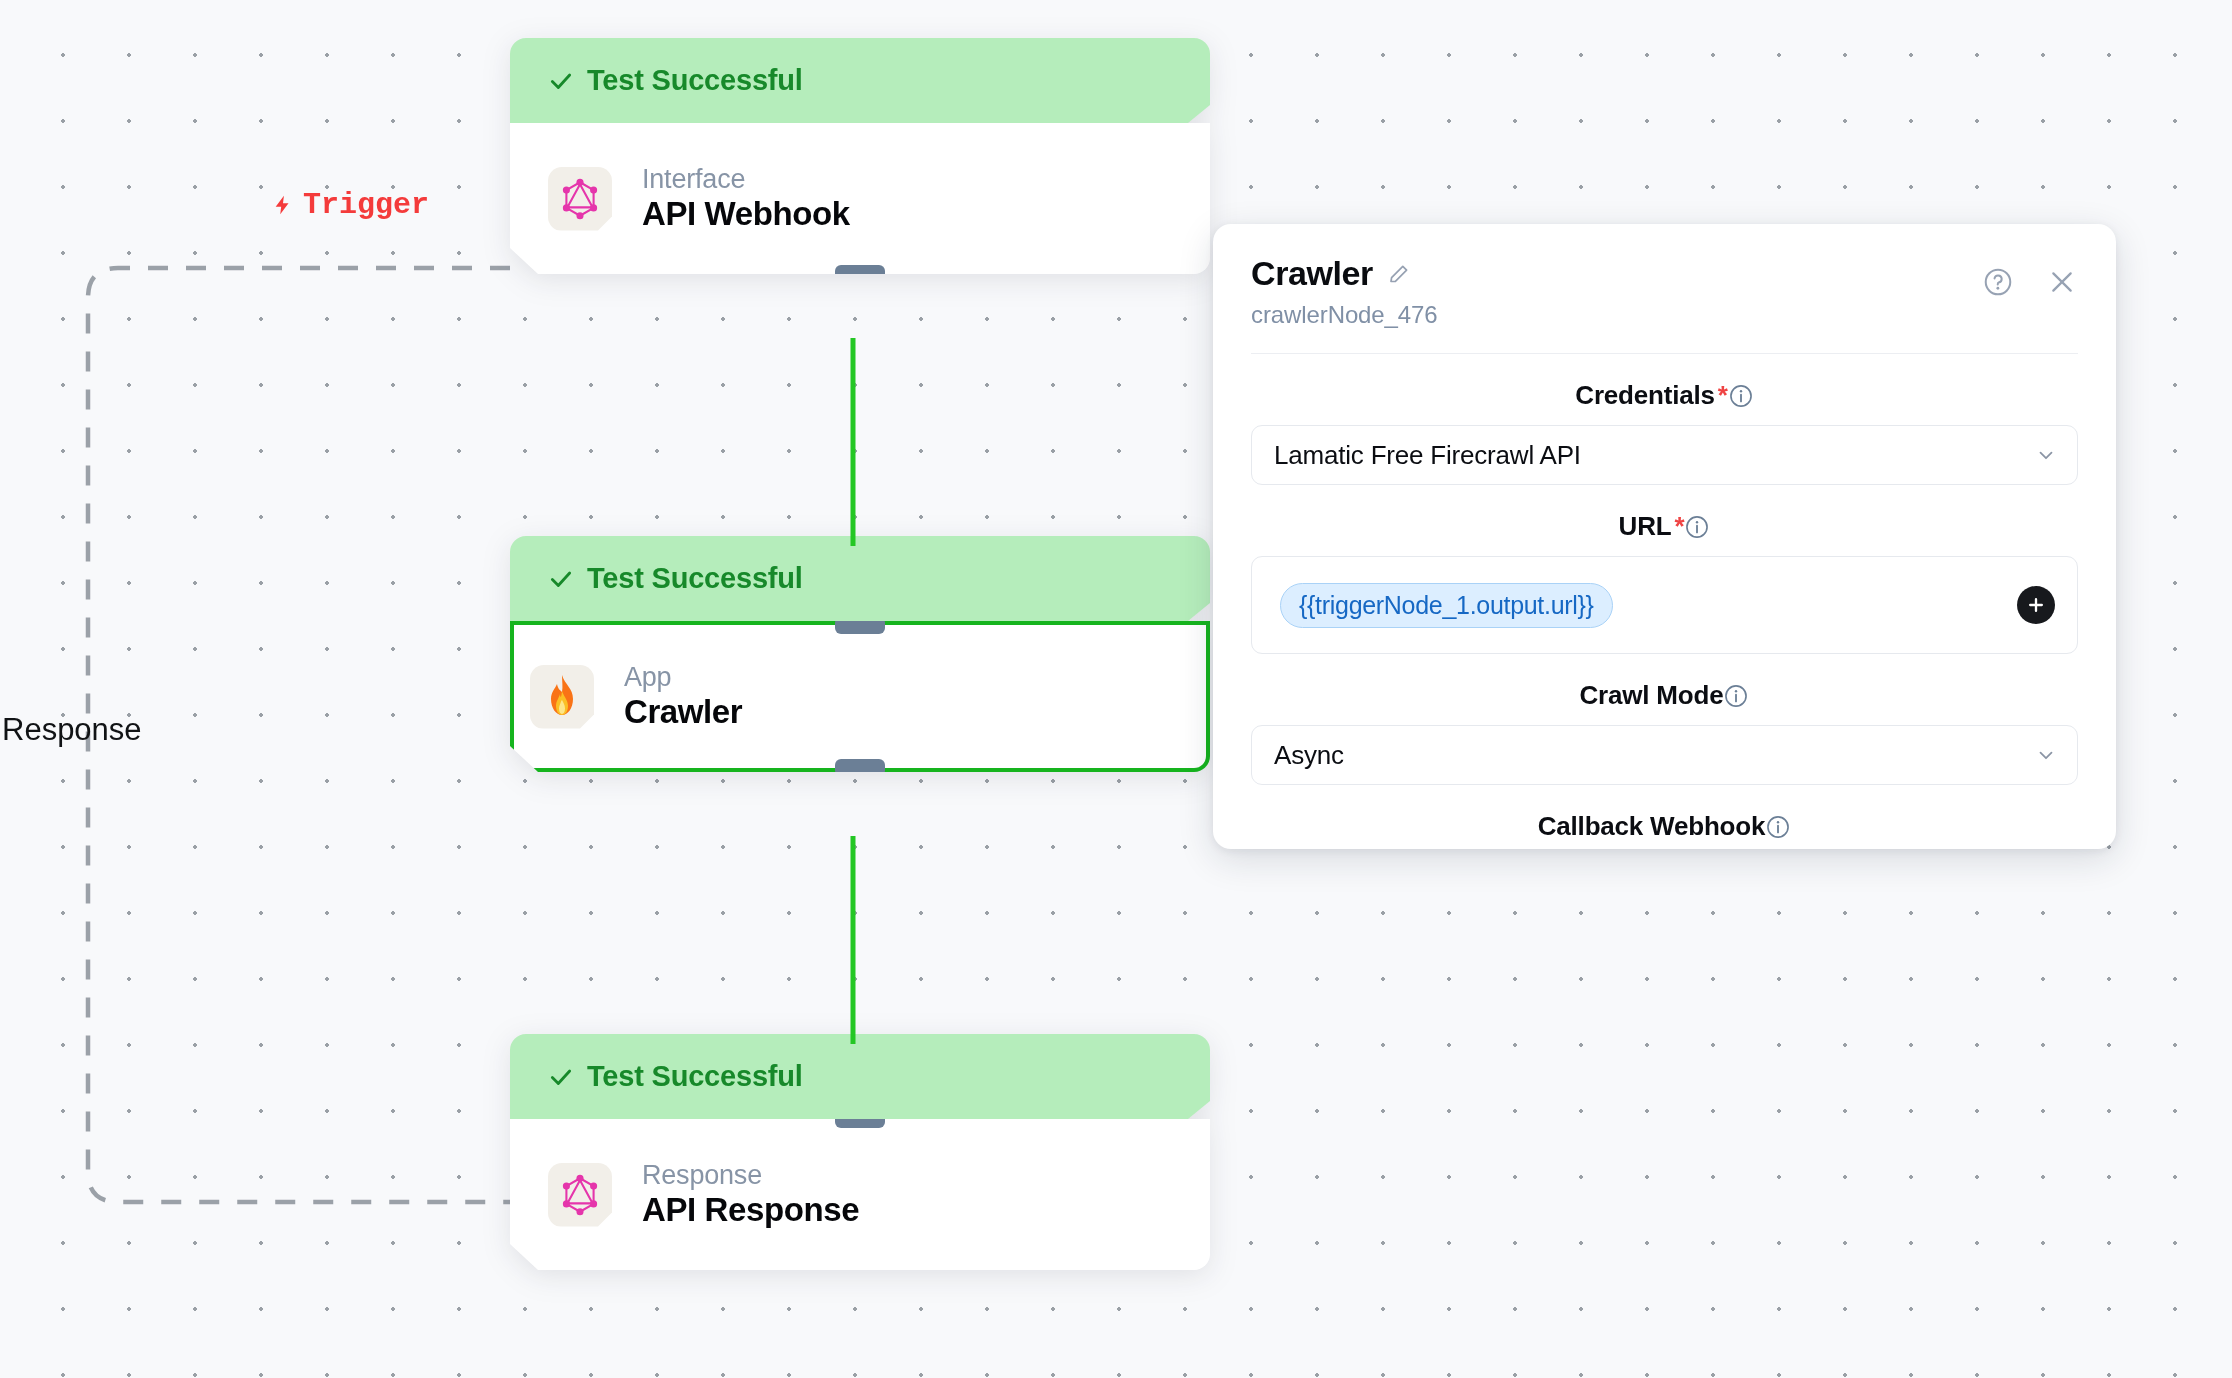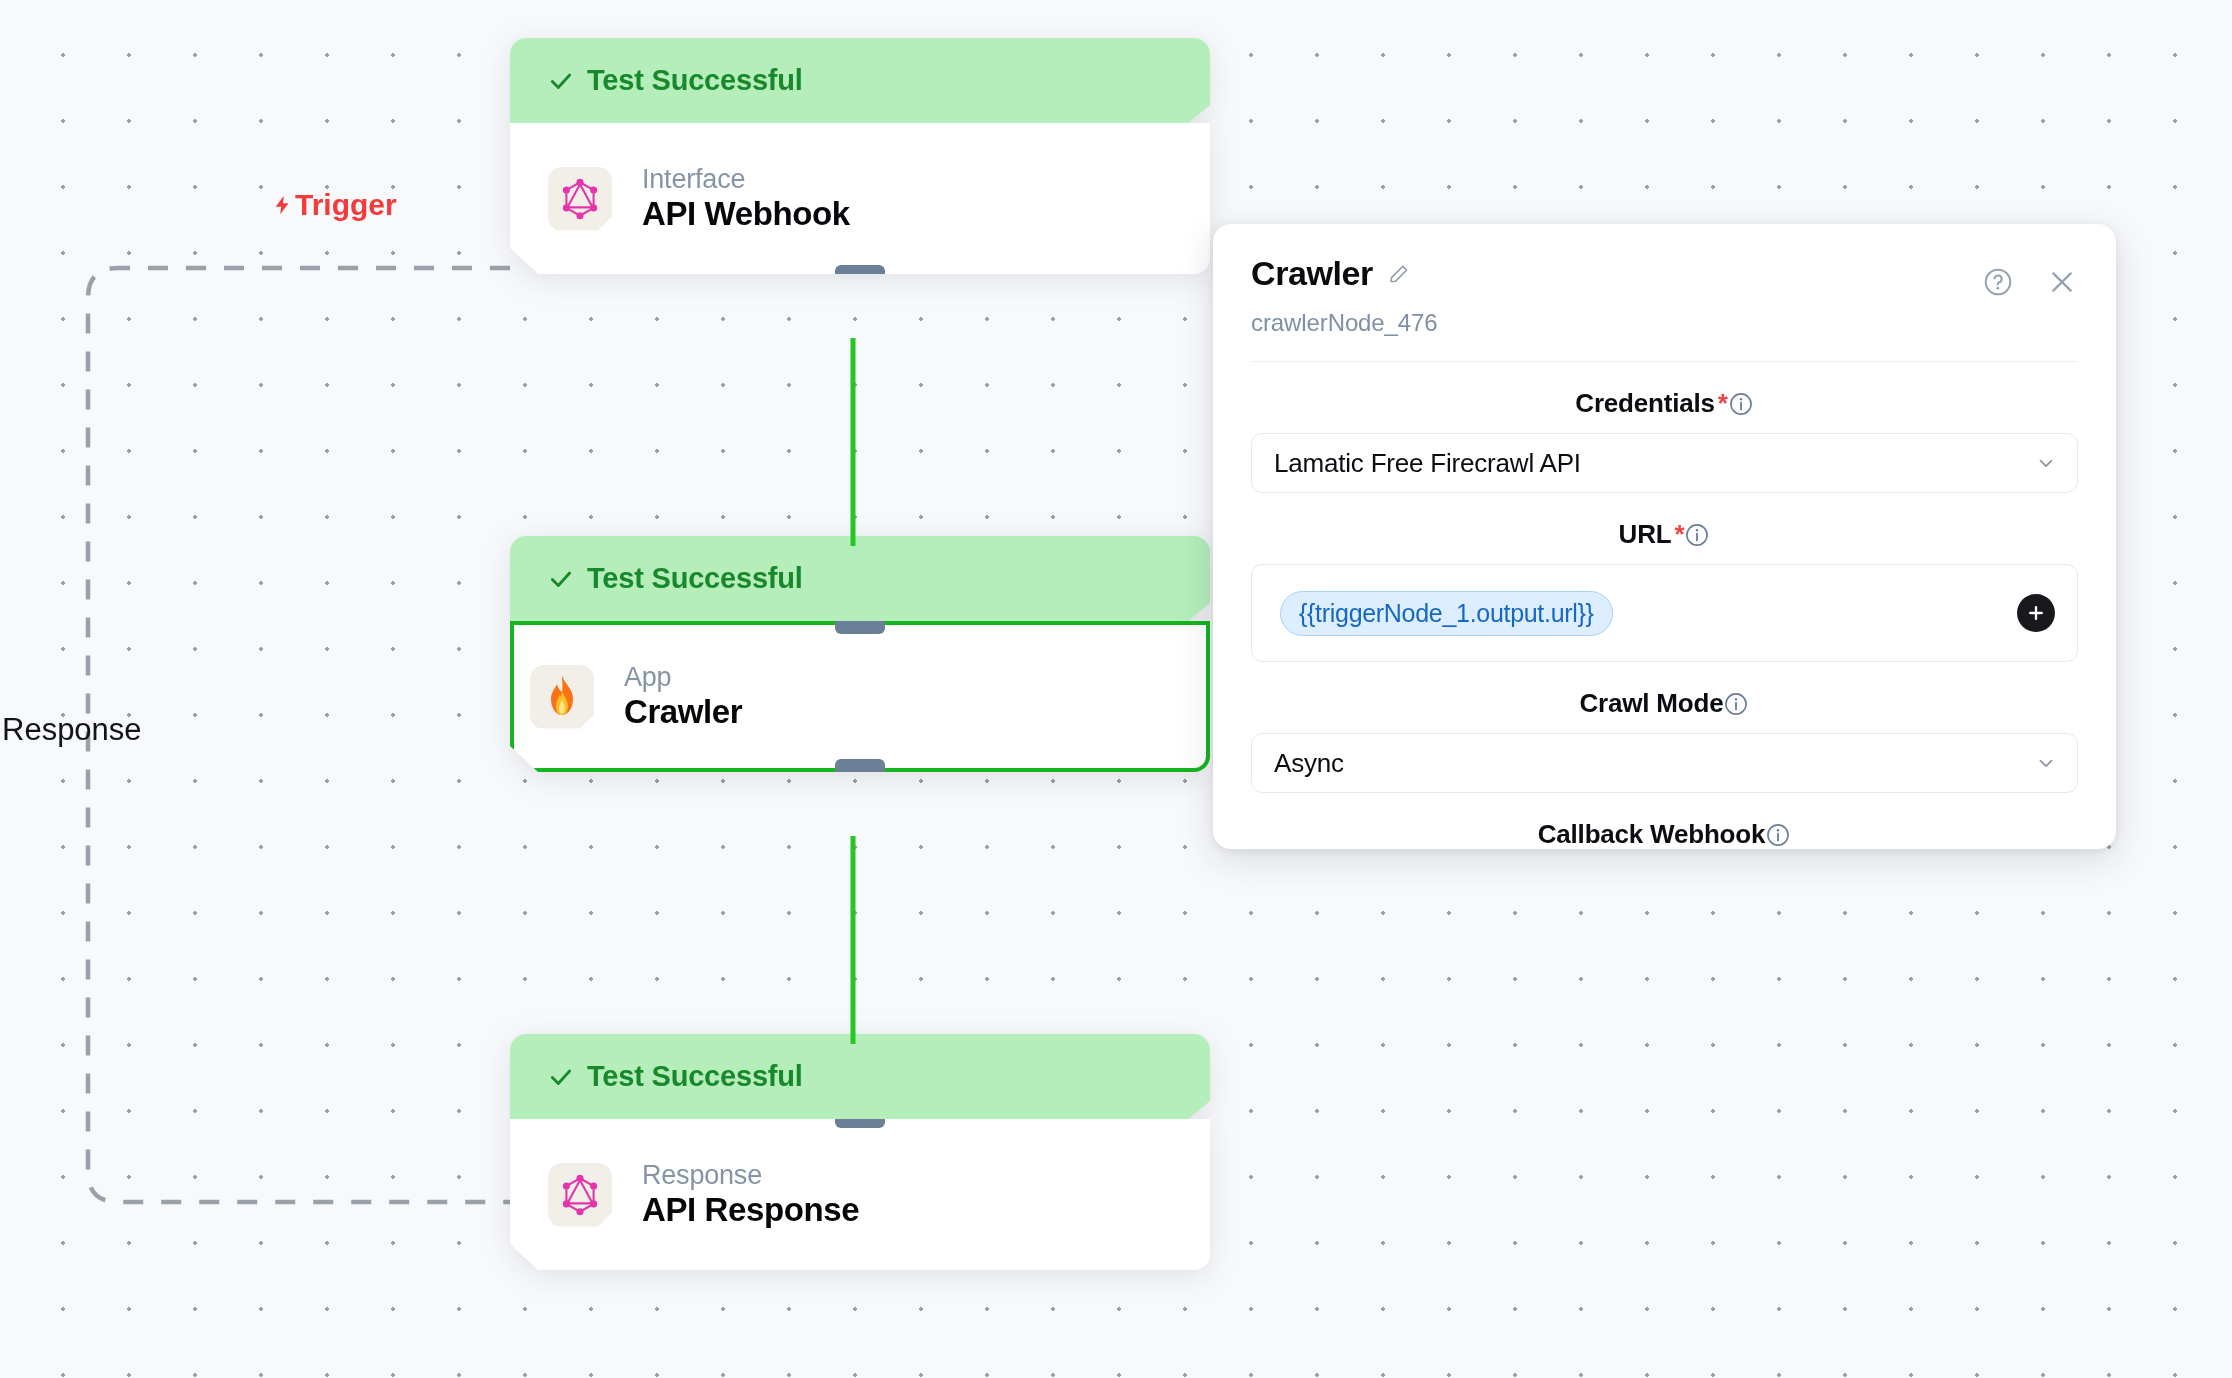--- a/index.html
+++ b/index.html
@@ -29,25 +29,26 @@
     width: 2232px; height: 1378px;
     pointer-events: none;
   }
 
   .trigger-label {
     position: absolute;
     left: 272px;
     top: 188px;
     display: flex;
     align-items: center;
-    gap: 1px;
+    gap: 9px;
     font-size: 30px;
     font-weight: 600;
     color: #f43b3b;
     white-space: nowrap;
+    font-family: Liberation Mono, monospace;
   }
   .bolt-icon { display: inline-block; width: 22px; height: 30px; }
 
   .response-label {
     position: absolute;
     left: 2px;
     top: 712px;
     font-size: 31px;
     font-weight: 400;
     color: #111315;
@@ -167,21 +168,21 @@
   .panel-head { padding-top: 30px; position: relative; }
   .panel-title-row { display: flex; align-items: center; gap: 14px; }
   .panel-title {
     font-size: 34px;
     font-weight: 700;
     color: #0a0c10;
     letter-spacing: -0.4px;
   }
   .pencil-icon { width: 24px; height: 24px; display: block; }
   .panel-subtitle {
-    margin-top: 16px;
+    margin-top: 8px;
     font-size: 24px;
     color: #8090a6;
     letter-spacing: -0.1px;
   }
   .panel-head-actions {
     position: absolute;
     right: 0;
     top: 42px;
     display: flex;
     align-items: center;

